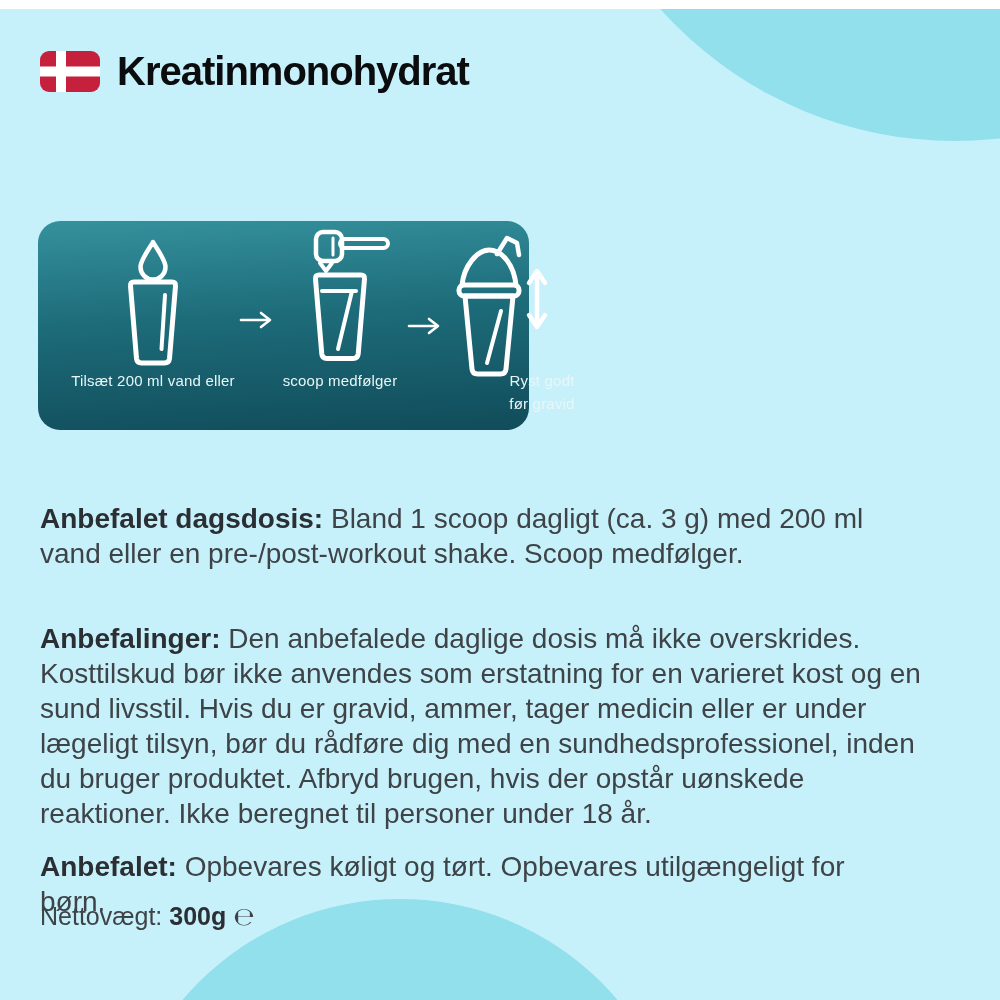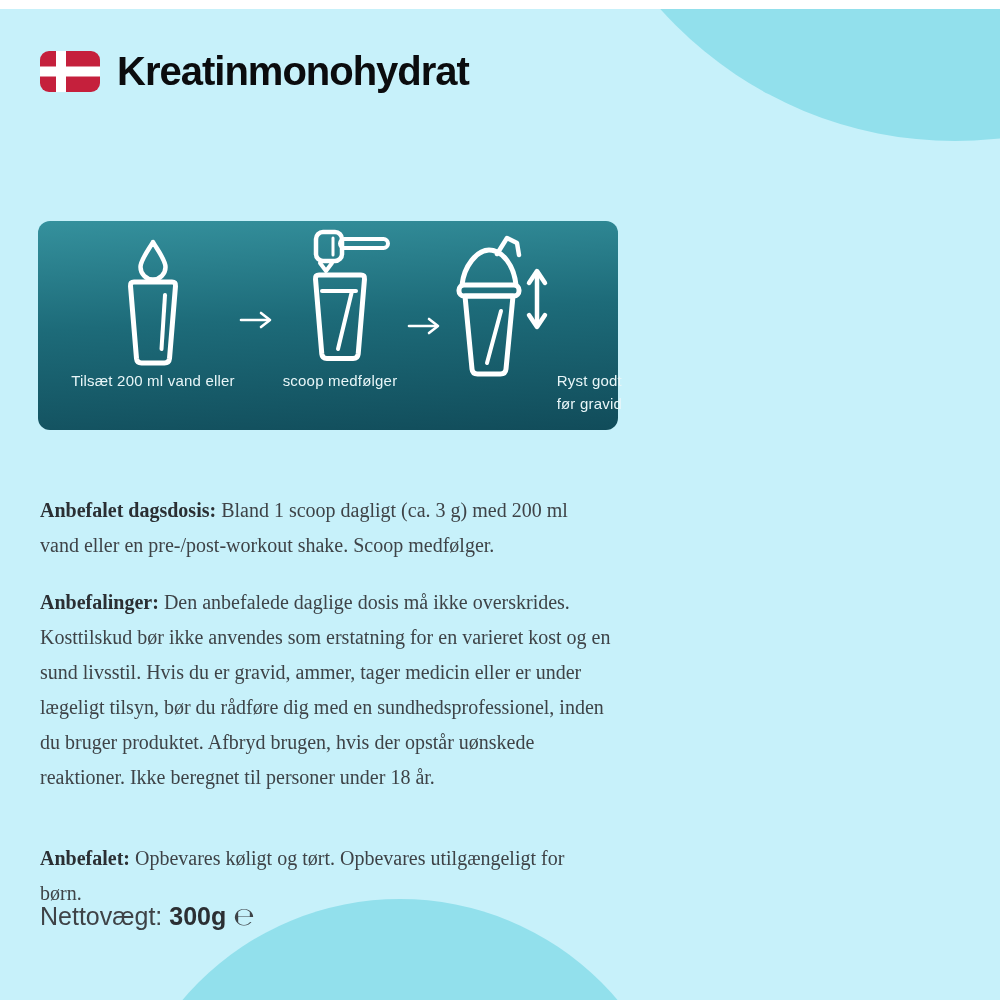--- a/index.html
+++ b/index.html
@@ -19,39 +19,39 @@
   .circle-bottom{left:115px;top:890px;width:570px;height:570px;}
 
   .header{position:absolute;left:40px;top:40px;display:flex;align-items:center;gap:17px;}
   .flag svg{display:block;}
   .title{font-size:40px;font-weight:700;color:var(--title-text);letter-spacing:-1px;}
 
   .ingredients{position:absolute;left:40px;top:134px;font-size:24px;color:var(--body-text);}
   .ingredients .label{font-weight:700;color:var(--label-text);}
 
   .instruction-box{
-    position:absolute;left:38px;top:212px;width:580px;height:209px;border-radius:12px;
+    position:absolute;left:38px;top:212px;width:491px;height:209px;border-radius:22px;
     background:linear-gradient(177deg,var(--box-top) 0%,var(--box-mid) 46%,var(--box-bottom) 100%);
   }
   .instruction-box svg{position:absolute;display:block;}
   .svg-step1{left:65px;top:14px;}
   .svg-arrow1{left:200px;top:88px;}
   .svg-step2{left:242px;top:6px;}
   .svg-arrow2{left:368px;top:94px;}
   .svg-step3{left:405px;top:12px;}
   .cap{position:absolute;top:148px;font-size:15px;line-height:23px;color:var(--box-text);letter-spacing:0.2px;}
   .cap-1{left:15px;width:200px;text-align:center;}
   .cap-2{left:202px;width:200px;text-align:center;}
-  .cap-3{left:424px;width:160px;text-align:right;}
+  .cap-3{left:424px;width:160px;text-align:center;}
 
-  .sec{position:absolute;left:40px;width:905px;font-size:20px;line-height:35px;color:var(--body-text);font-family:Liberation Serif, serif;}
+  .sec{position:absolute;left:40px;width:905px;font-size:28px;line-height:35px;color:var(--body-text);}
   .sec .label{font-weight:700;color:var(--label-text);}
   .sec .text{white-space:pre-line;}
   .sec-1{top:464px;}
-  .sec-2{top:556px;}
+  .sec-2{top:584px;}
   .sec-3{top:812px;}
 
   .netto{position:absolute;left:40px;top:893px;font-size:25px;color:var(--body-text);}
   .netto .value{font-weight:700;color:var(--label-text);}
   .netto .symbol{font-family:"DejaVu Sans",sans-serif;}
 </style>
 </head>
 <body>
 
 <div class="canvas">

